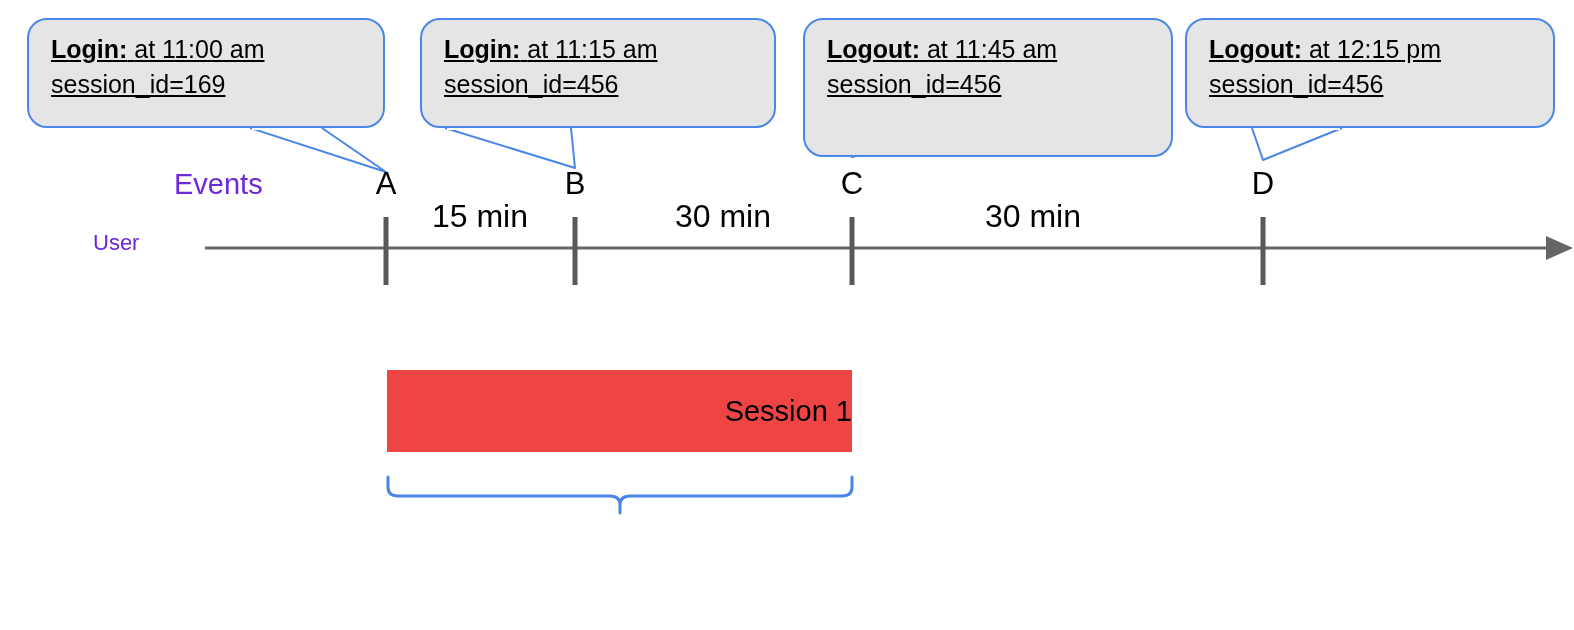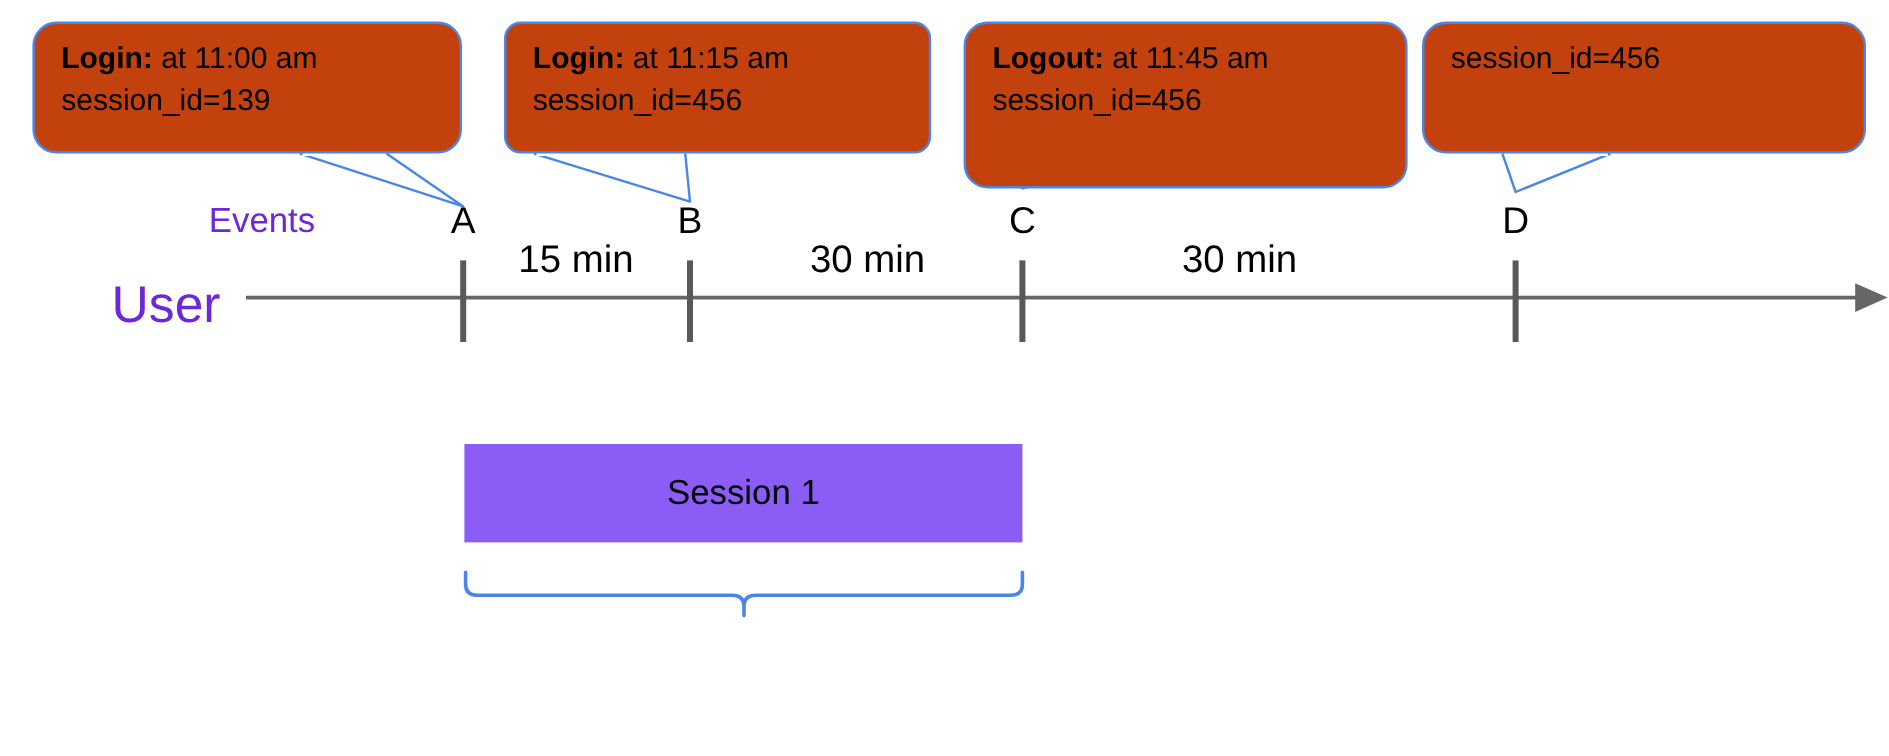--- a/index.html
+++ b/index.html
@@ -18,27 +18,28 @@
     overflow: hidden;
     background: #ffffff;
   }
 
   
   .callout {
     position: absolute;
     box-sizing: border-box;
     border: 2px solid #4a86e8;
     border-radius: 20px;
-    background: #c2410c;
+    background: #e5e5e5;
     padding: 12px 18px 10px 22px;
     font-size: 25px;
     line-height: 1.38;
     color: #000000;
     white-space: nowrap;
     z-index: 3;
+    text-decoration: underline;
   }
   .callout .ev-kind {
     font-weight: bold;
   }
   .callout .ln {
     display: block;
   }
 
   
   #vec {
@@ -53,45 +54,45 @@
 
   
   .lbl {
     position: absolute;
     font-size: 29px;
     color: #6d28d9;
     white-space: nowrap;
     z-index: 4;
   }
   .lbl-row {
-    font-size: 43px;
+    font-size: 22px;
   }
   .evt-letter {
     position: absolute;
     font-size: 31px;
     color: #000000;
     text-align: center;
     width: 40px;
     z-index: 4;
   }
   .interval {
     position: absolute;
     font-size: 32px;
     color: #000000;
     text-align: center;
     z-index: 4;
   }
 
   
   #session-bar {
     position: absolute;
-    background: #8b5cf6;
+    background: #ef4444;
     display: flex;
     align-items: center;
-    justify-content: center;
+    justify-content: flex-end;
     font-size: 29px;
     color: #000000;
     z-index: 3;
   }
 
   #session-caption {
     position: absolute;
     font-size: 29px;
     color: #000000;
     white-space: nowrap;
@@ -100,36 +101,38 @@
   }
 </style>
 </head>
 <body>
 
 <div id="stage">
 
   <div class="callout" style="left:27px; top:18px; width:358px; height:110px;">
     <span class="ln"><span class="ev-kind">Login:</span>
       <span>at 11:00 am</span></span>
-    <span class="ln">session_id=139</span>
+    <span class="ln">session_id=169</span>
   </div>
 
-  <div class="callout" style="left:420px; top:18px; width:356px; height:110px;border-radius:14px;">
+  <div class="callout" style="left:420px; top:18px; width:356px; height:110px;">
     <span class="ln"><span class="ev-kind">Login:</span>
       <span>at 11:15 am</span></span>
     <span class="ln">session_id=456</span>
   </div>
 
   <div class="callout" style="left:803px; top:18px; width:370px; height:139px;">
     <span class="ln"><span class="ev-kind">Logout:</span>
       <span>at 11:45 am</span></span>
     <span class="ln">session_id=456</span>
   </div>
 
   <div class="callout" style="left:1185px; top:18px; width:370px; height:110px;">
+    <span class="ln"><span class="ev-kind">Logout:</span>
+      <span>at 12:15 pm</span></span>
     <span class="ln">session_id=456</span>
   </div>
 
   <svg id="vec" viewBox="0 0 1574 630" xmlns="http://www.w3.org/2000/svg">
 
     <defs>
       <marker id="arrowend" markerWidth="12" markerHeight="12" refX="2" refY="4" orient="auto" markerUnits="strokeWidth">
         <path d="M0,0 L9,4 L0,8 z" fill="#666666"></path>
       </marker>
     </defs>

